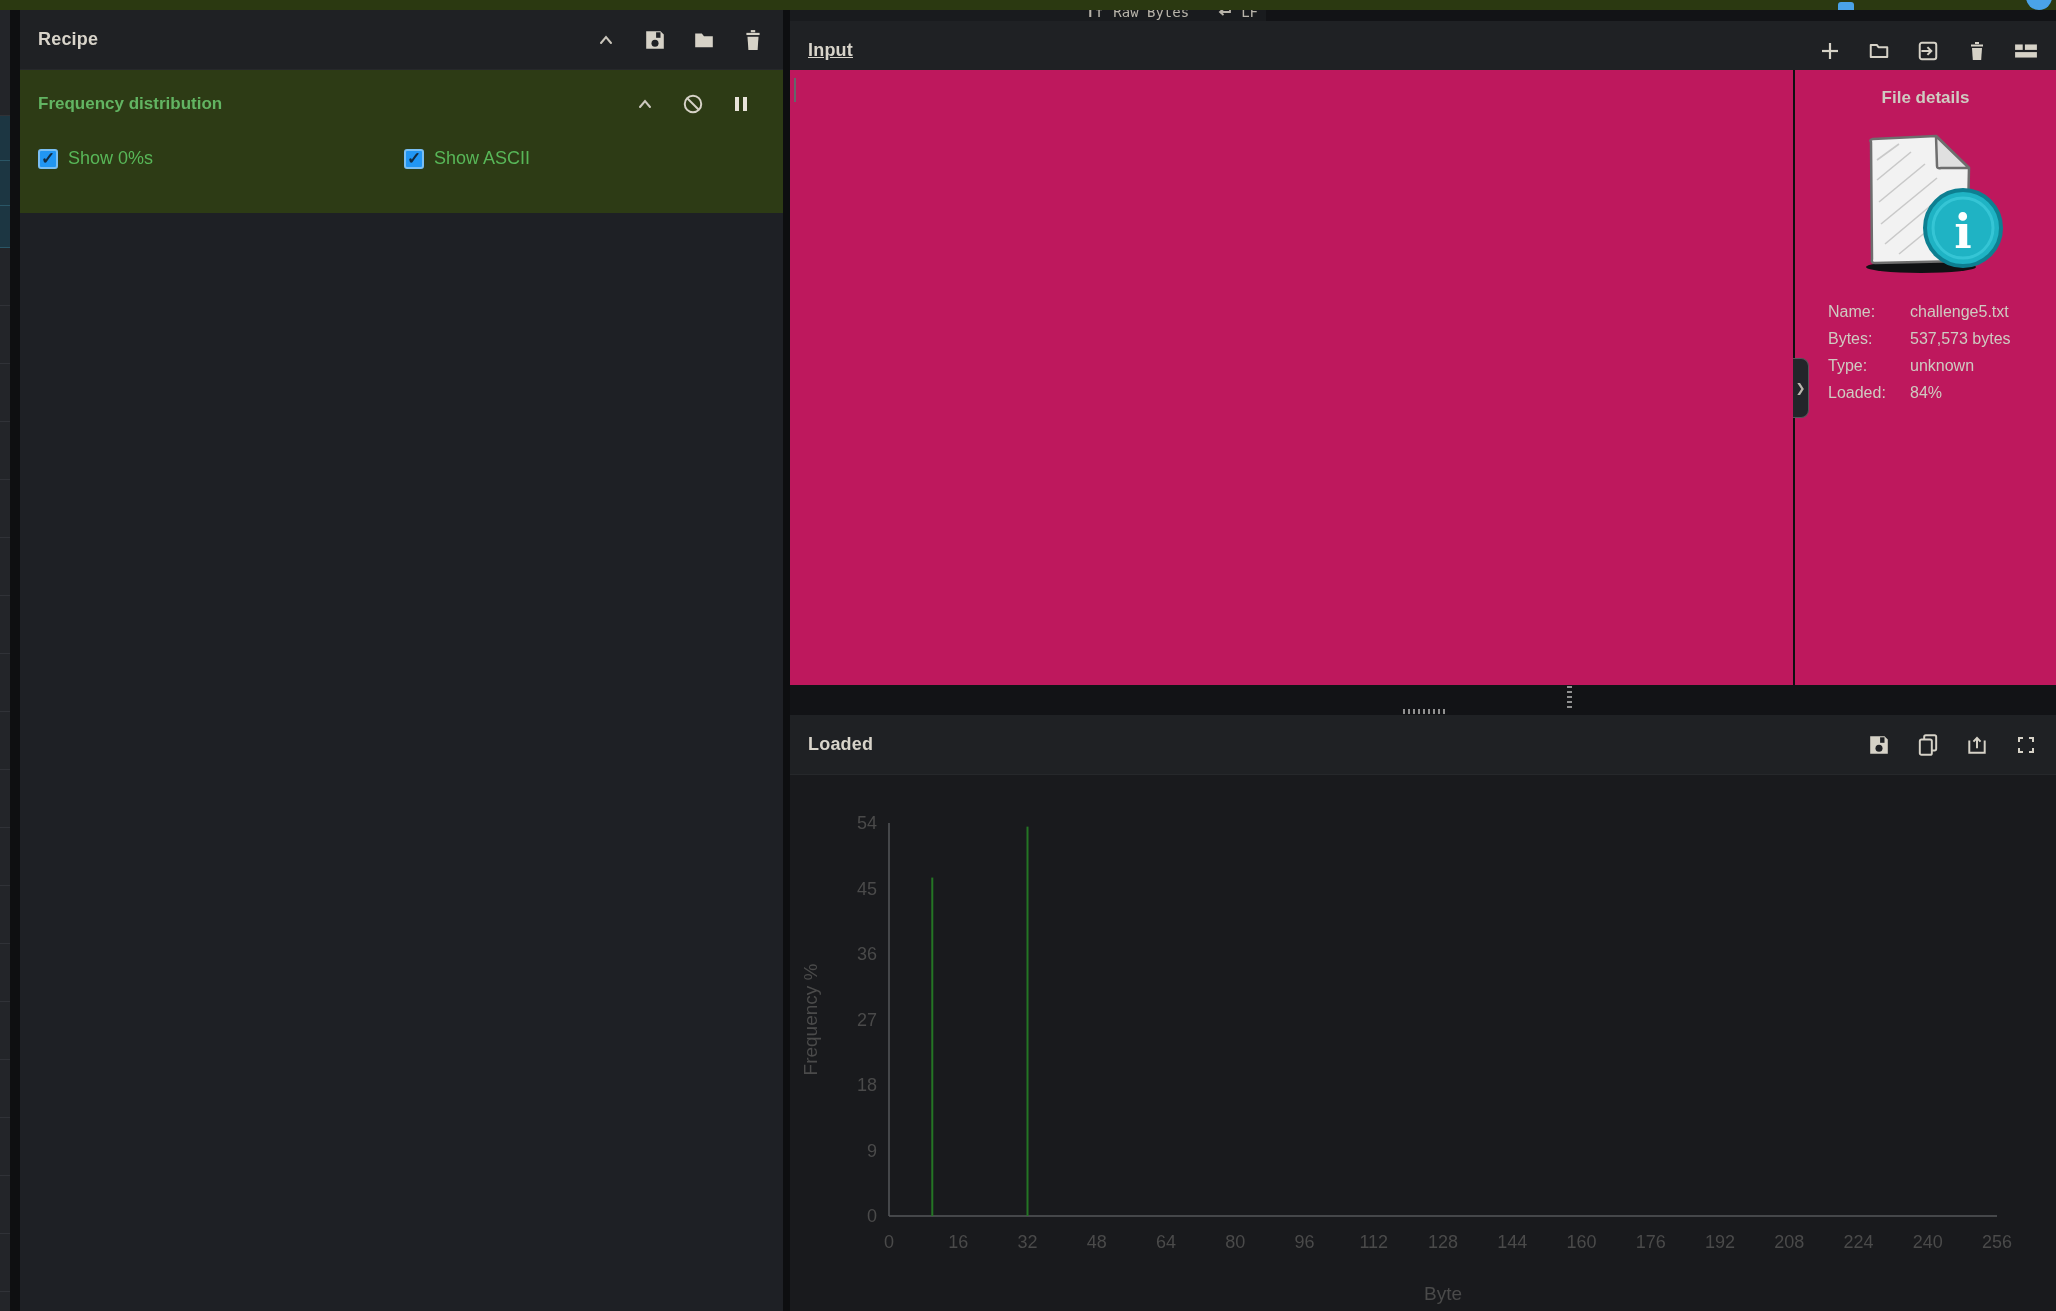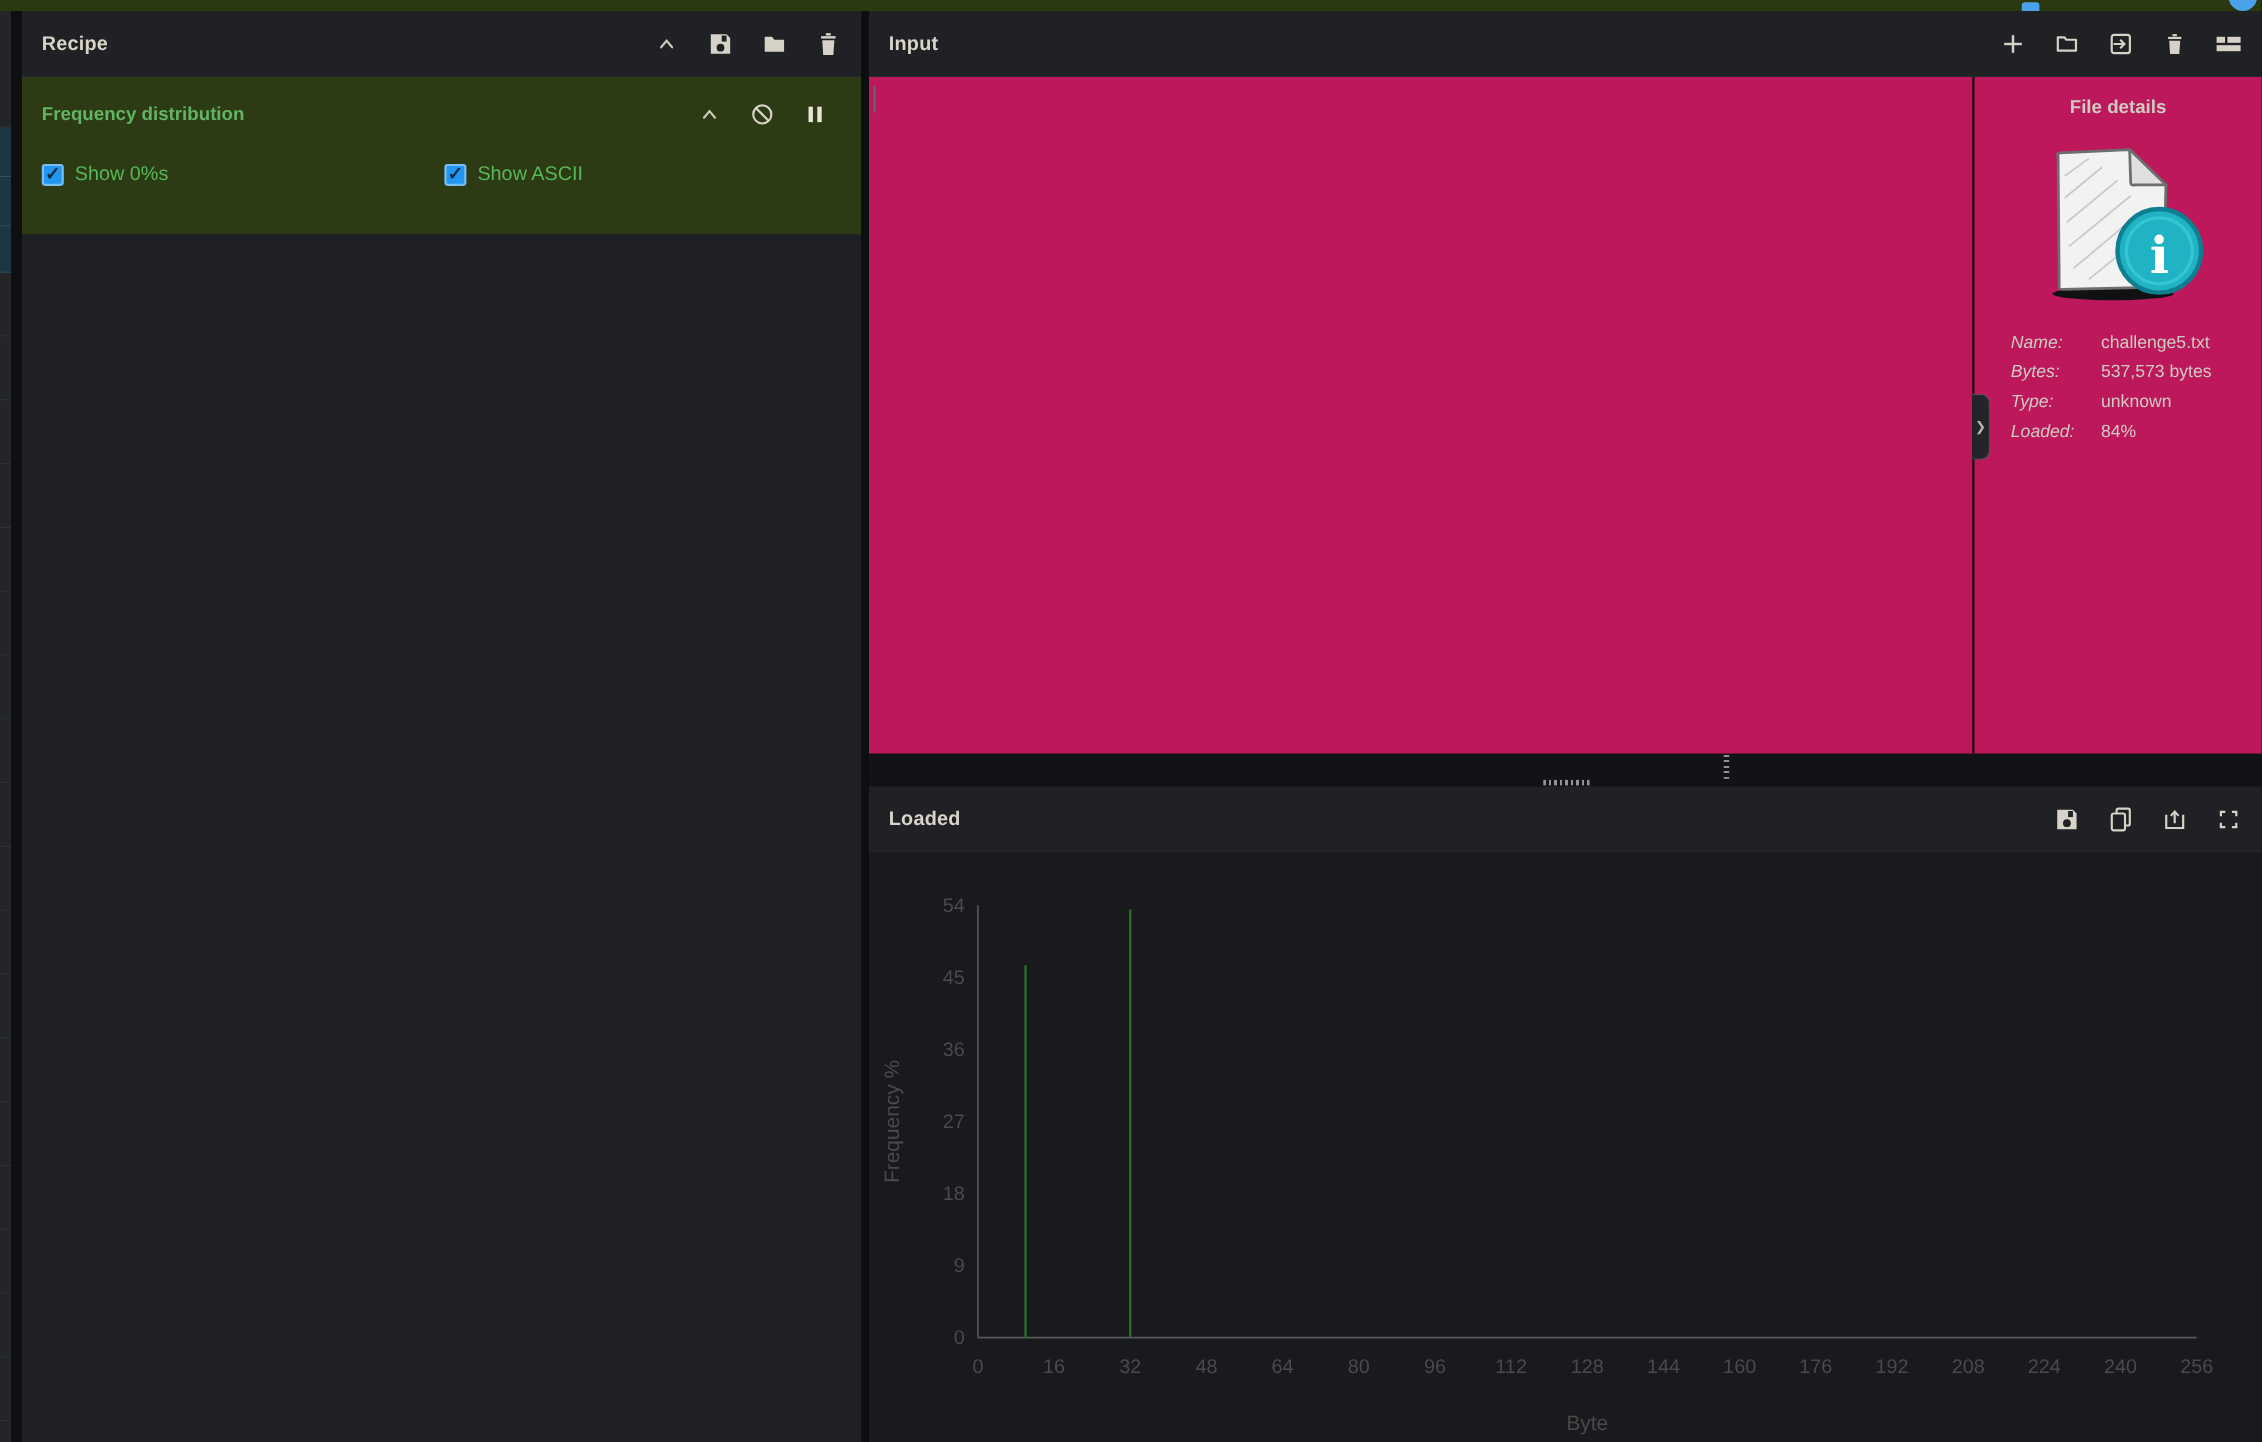--- a/index.html
+++ b/index.html
@@ -48,21 +48,21 @@
   #input-body { left:790px; top:70px; width:1266px; height:615px; background:#be185d; }
   #input-caret { left:4px; top:8px; width:2px; height:24px; background:#63676b; position:absolute; }
 
   
   #fd-divider { left:1003px; top:0; width:2px; height:615px; background:#0e0f11; position:absolute; }
   #file-details { left:1005px; top:0; width:261px; height:615px; position:absolute; color:#cfcbc1; }
   #fd-title { text-align:center; font-size:17px; font-weight:bold; margin-top:18px; }
   #fd-icon { display:block; margin:12px auto 0 auto; }
   #fd-fields { margin:18px 0 0 33px; font-size:16px; line-height:27px; }
   .fd-row { display:flex; }
-  .fd-label { width:82px;font-style:italic; }
+  .fd-label { width:82px; }
   #fd-collapse-tab { left:-2px; top:288px; width:16px; height:60px; position:absolute;
       background:#23252a; border:1px solid #55565a; border-left:none; border-radius:0 8px 8px 0;
       display:flex; align-items:center; justify-content:center; cursor:pointer; }
   #fd-collapse-tab::after { content:"❯"; color:#b9b5ac; font-size:12px; }
 
   
   #status-bar { left:790px; top:685px; width:1266px; height:23px; background:#191b1e;
       border-top:1px solid #2c2e31; display:flex; align-items:center;
       font-family:"DejaVu Sans Mono", monospace; font-size:14px; color:#b8b4aa; }
   .sb-group { display:flex; align-items:center; gap:8px; }
@@ -180,21 +180,21 @@
         <span class="cb-label">Show ASCII</span>
       </span>
     </div>
   </div>
 </div>
 
 <div id="v-divider" class="abs">
   <div id="v-grip" class="abs grip-v"></div>
 </div>
 
-<div class="pane-header abs" style="left:790px; top:10px; width:1266px;">
+<div class="pane-header abs" style="left:790px; top:21px; width:1266px;text-decoration:underline;">
   <span class="pane-title">Input</span>
   <span class="header-icons">
     <span class="icon-btn">
       <svg width="20" height="20" viewBox="0 0 20 20">
           <line x1="10" y1="2" x2="10" y2="18" stroke="#d6d2c7" stroke-width="2.2"></line>
           <line x1="2" y1="10" x2="18" y2="10" stroke="#d6d2c7" stroke-width="2.2"></line>
         </svg>
     </span>
     <span class="icon-btn">
       <svg width="22" height="22" viewBox="0 0 20 20">

